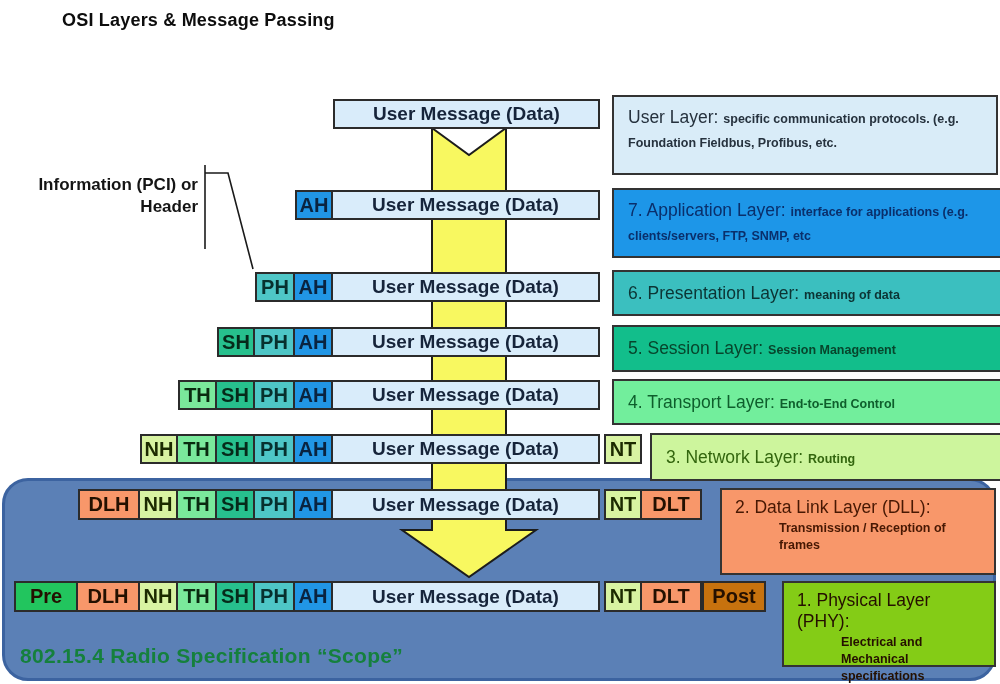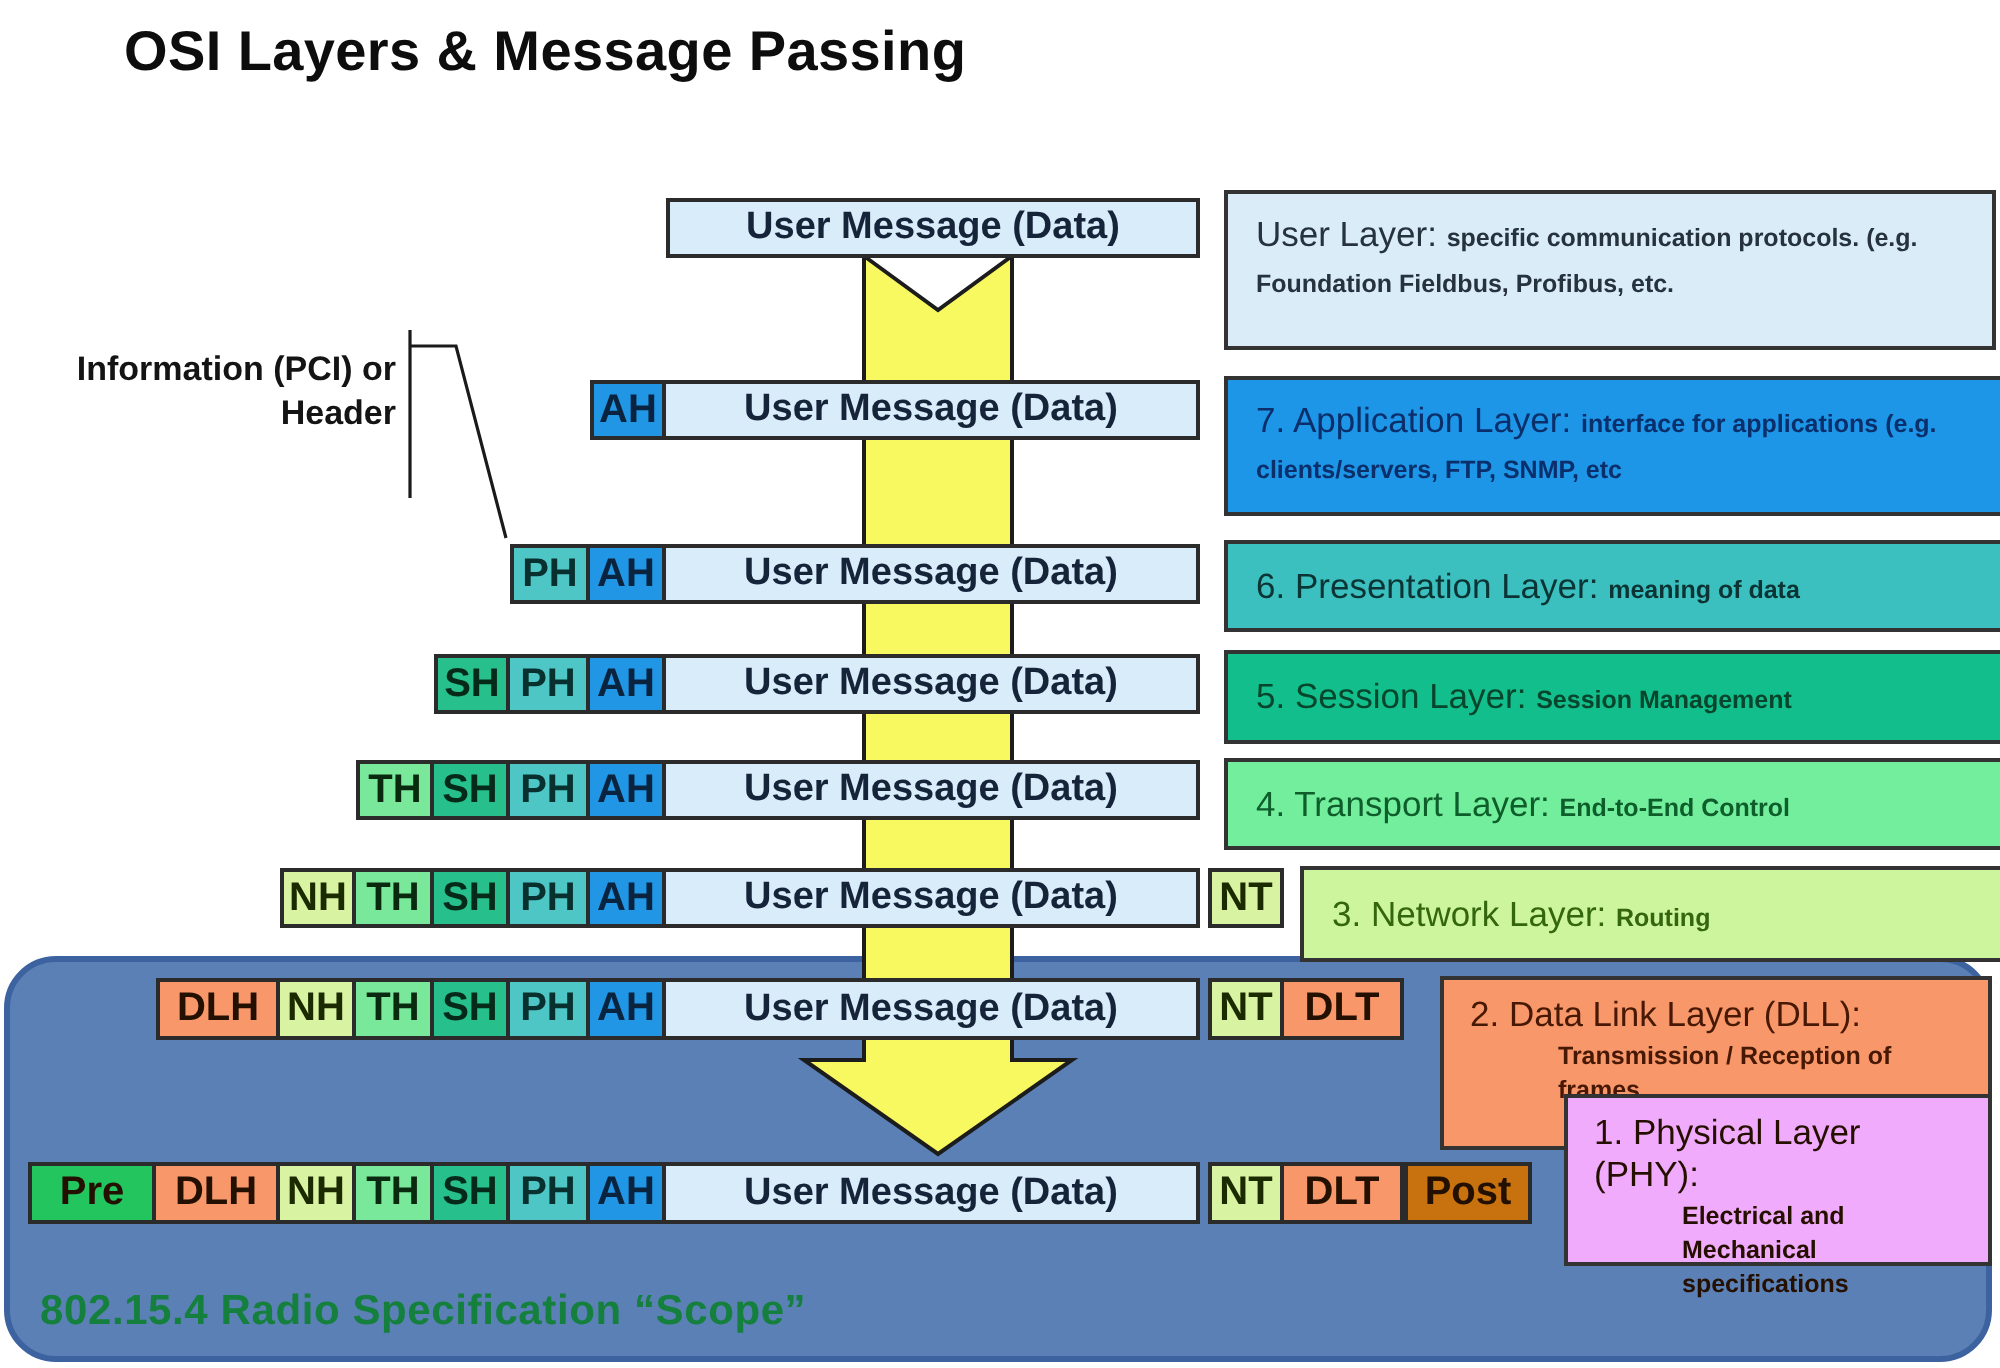--- a/index.html
+++ b/index.html
@@ -1,21 +1,21 @@
 <!DOCTYPE html>
 <html><head>
 <meta charset="utf-8">
 <style>
   html,body{margin:0;padding:0;background:#fff;}
   #stage{
     position:relative;width:1000px;height:684px;background:#ffffff;
     font-family:"Liberation Sans",sans-serif;overflow:hidden;
   }
   .page-title{
-    position:absolute;left:62px;top:10px;font-size:28px;font-weight:600;
+    position:absolute;left:62px;top:10px;font-size:18px;font-weight:600;
     color:#0d0d0d;letter-spacing:.2px;
   }
   .pci-note{
     position:absolute;left:28px;top:174px;width:170px;text-align:right;
     font-size:17px;font-weight:bold;color:#141414;line-height:22px;
   }
   .scope-panel{
     position:absolute;left:2px;top:478px;width:994px;height:203px;
     box-sizing:border-box;border-radius:26px;z-index:0;
   }
@@ -121,18 +121,18 @@
       </div>
       <div class="layer-box center" style="left: 612px; top: 379px; width: 390px; height: 46px; background: rgb(114, 238, 156); color: rgb(14, 94, 44);">
         <span><span class="lt">4. Transport Layer: </span><span class="ld">End-to-End Control</span></span>
       </div>
       <div class="layer-box center" style="left: 650px; top: 433px; width: 352px; height: 48px; background: rgb(205, 245, 157); color: rgb(51, 102, 14);">
         <span><span class="lt">3. Network Layer: </span><span class="ld">Routing</span></span>
       </div>
       <div class="layer-box block" style="left: 720px; top: 488px; width: 276px; height: 87px; background: rgb(248, 151, 106); color: rgb(71, 24, 3);">
         <div><span class="lt">2. Data Link Layer (DLL): </span><span class="ld">Transmission / Reception of frames</span></div>
       </div>
-      <div class="layer-box block" style="left: 782px; top: 547px; width: 214px; height: 86px; background: #f0abfc; color: rgb(37, 16, 0);">
+      <div class="layer-box block" style="left: 782px; top: 581px; width: 214px; height: 86px; background: #84cc16; color: rgb(37, 16, 0);">
         <div><span class="lt">1. Physical Layer (PHY): </span><span class="ld">Electrical and Mechanical specifications</span></div>
       </div>
     </div>
 
 </div>
 
 </body></html>

